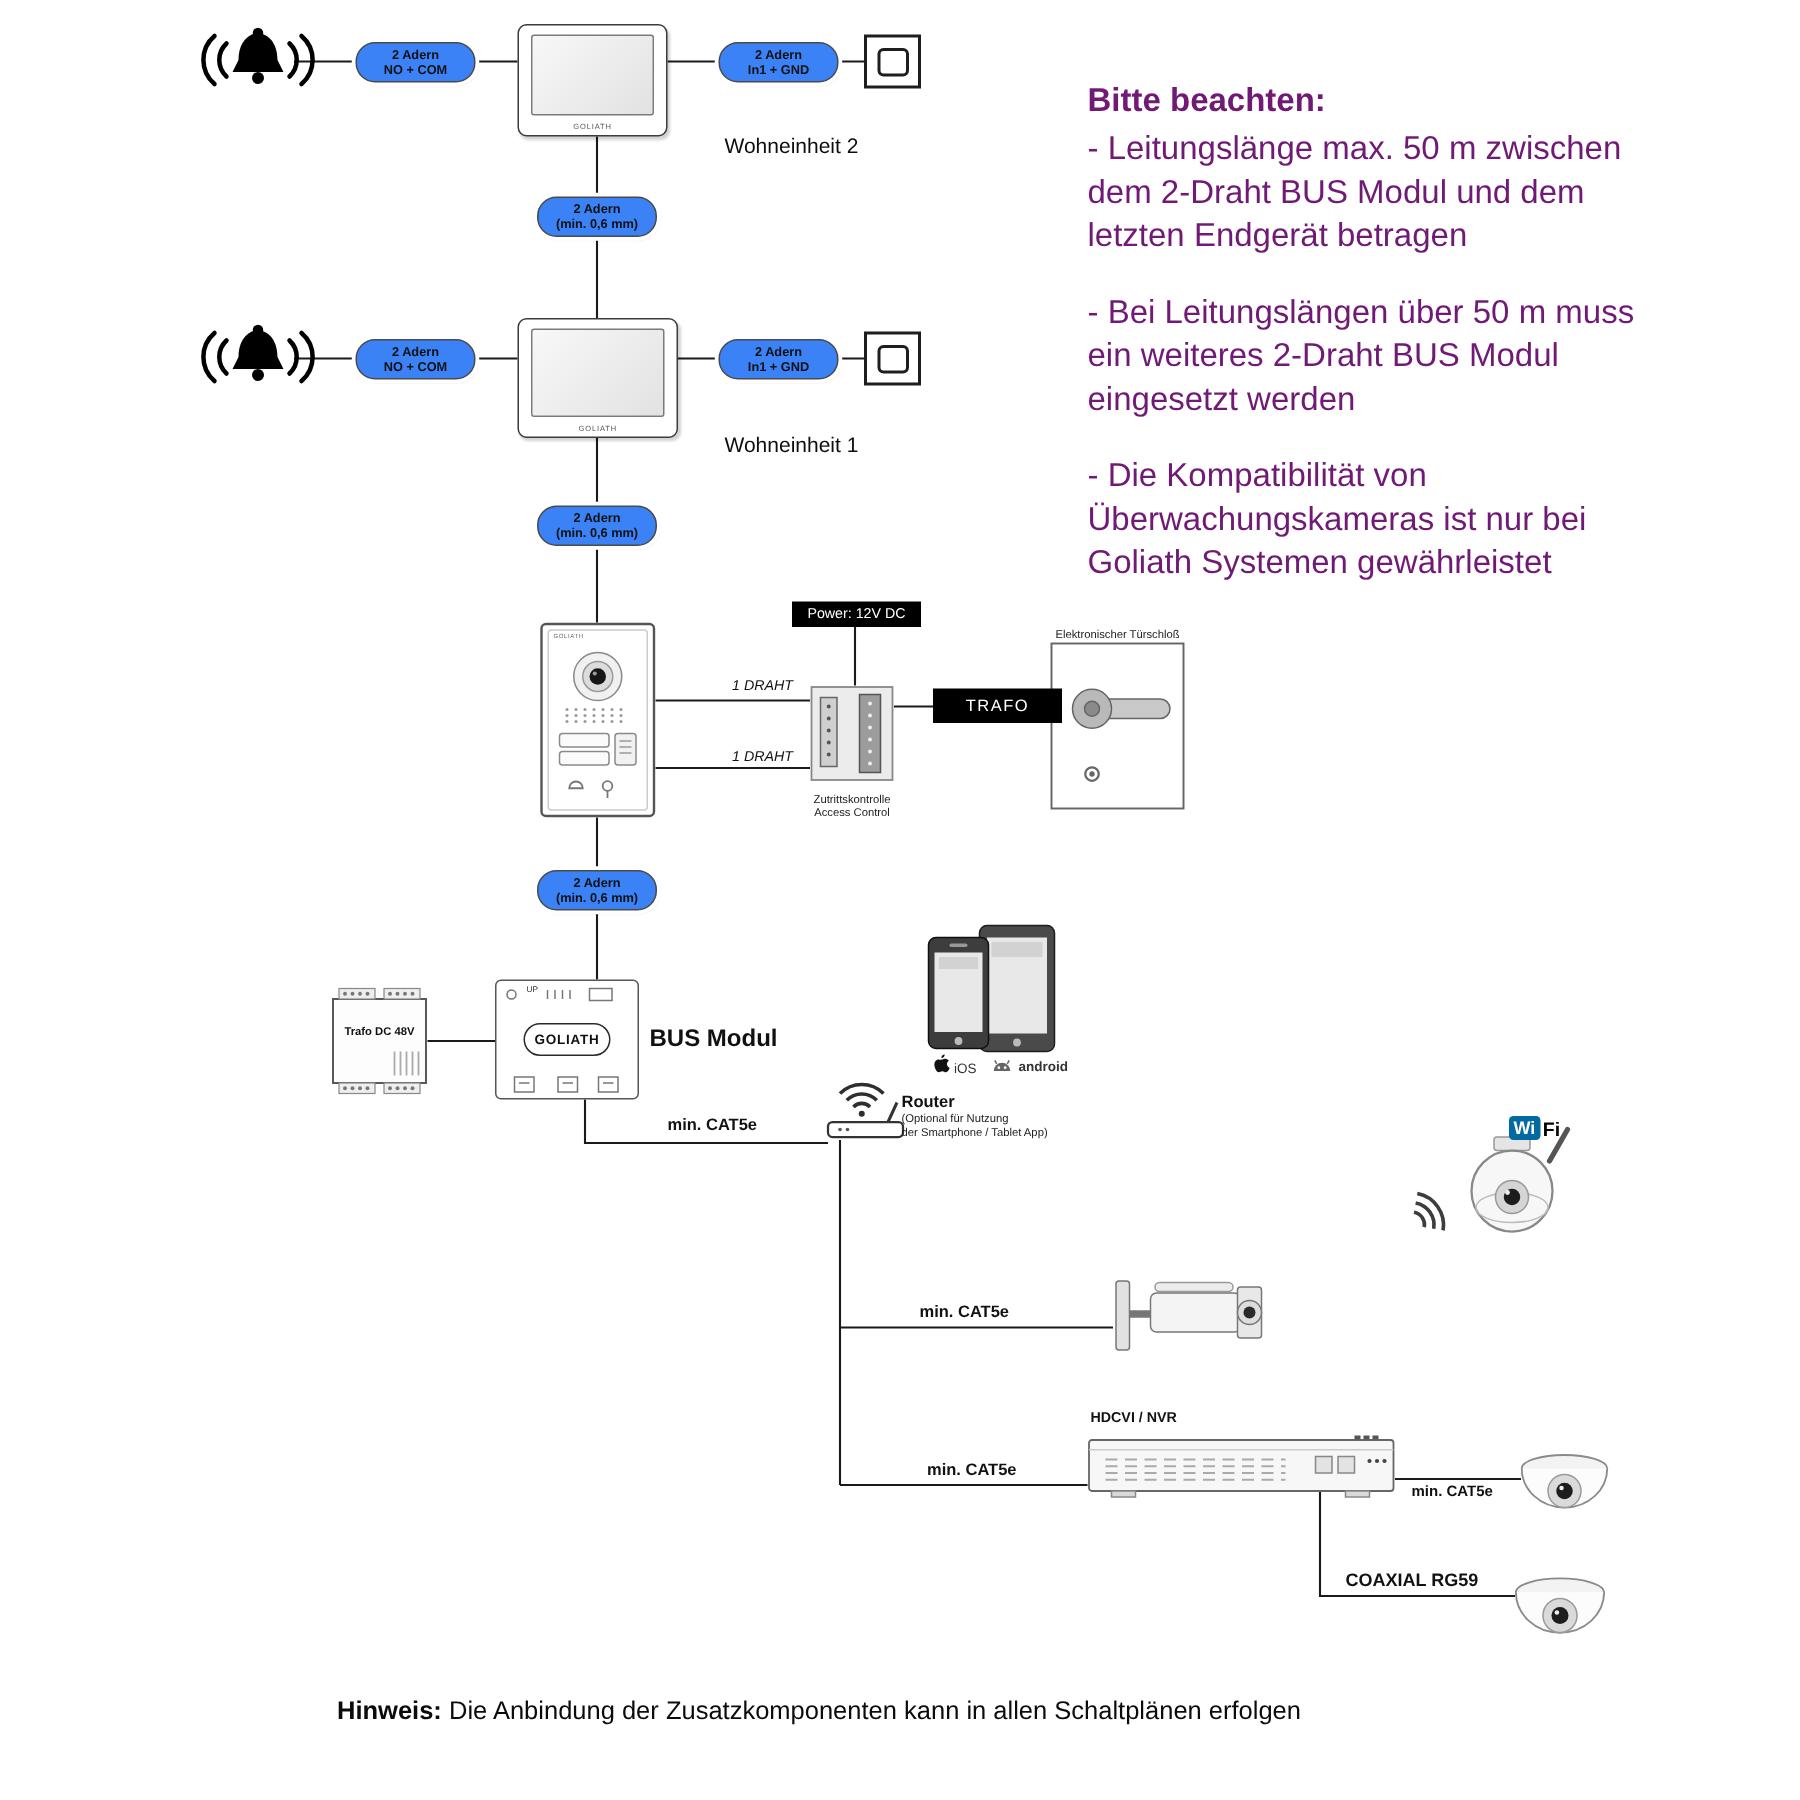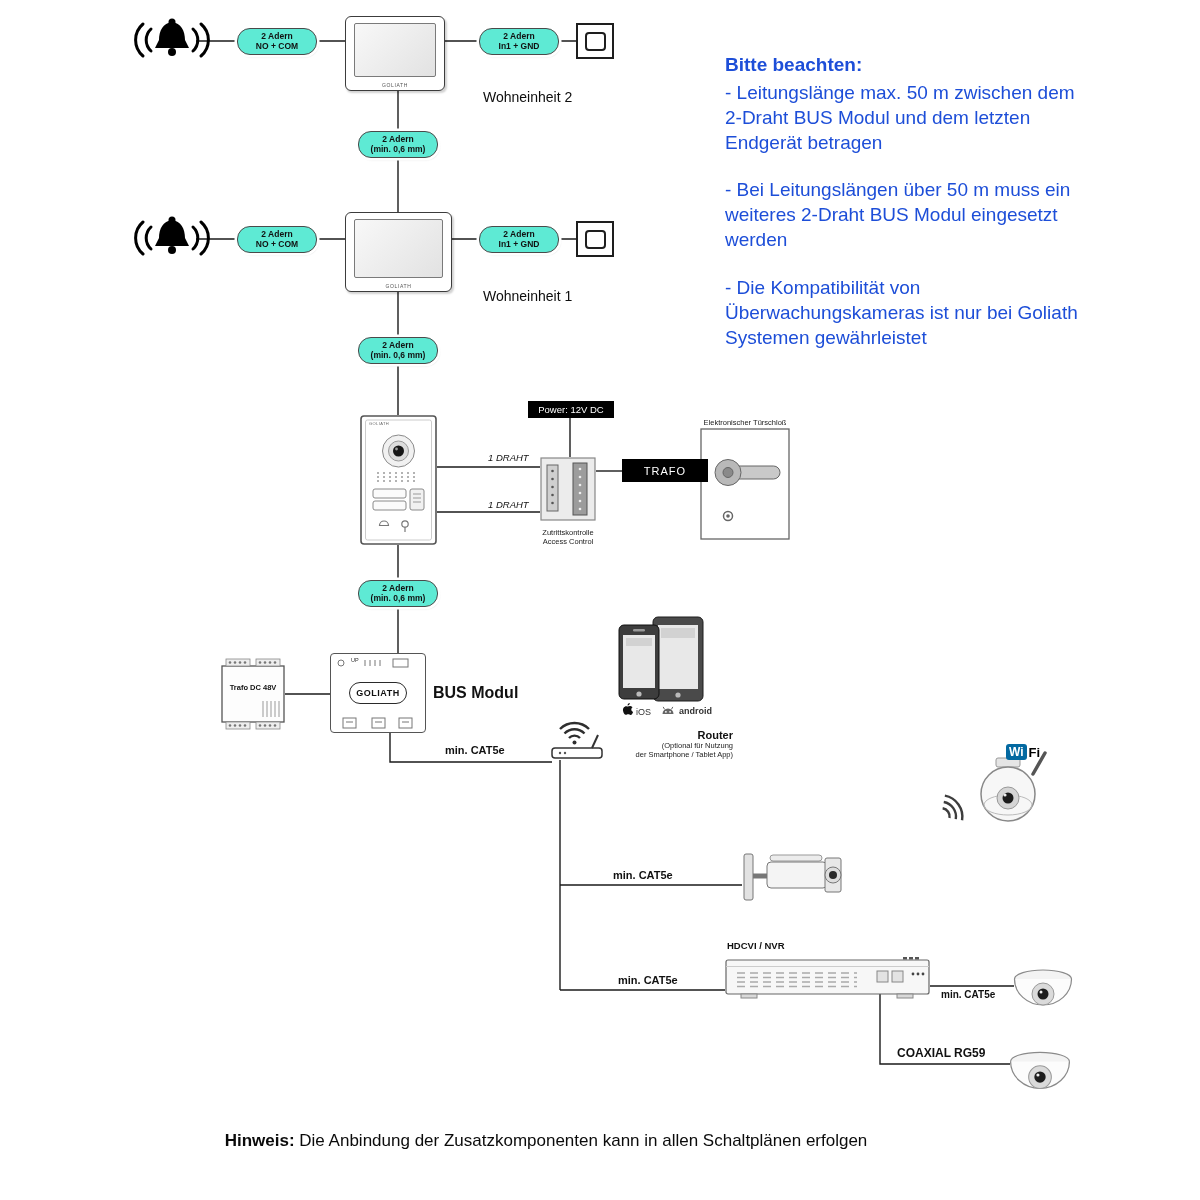--- a/index.html
+++ b/index.html
@@ -4,21 +4,21 @@
 <style>
   * { margin:0; padding:0; box-sizing:border-box; }
   html,body { width:1200px; height:1200px; }
   body { position:relative; background:#fff; color:#111;
          font-family:"Liberation Sans", sans-serif; overflow:hidden; }
   .abs { position:absolute; }
   svg { overflow:visible; display:block; }
 
   #lines { position:absolute; left:0; top:0; z-index:1; }
 
-  .pill { position:absolute; width:80px; height:27px; background:#5eead4;
+  .pill { position:absolute; width:80px; height:27px; background:#3b82f6;
           border:1.3px solid #4a4a4a; border-radius:13px; z-index:3;
           display:flex; flex-direction:column; align-items:center; justify-content:center;
           line-height:1.15; box-shadow:0 0 0 2.5px #fff, 1px 1.5px 2px rgba(0,0,0,.3); }
   .pill span { font-size:8.5px; font-weight:bold; white-space:nowrap; }
 
   .unit-label { font-size:14px; color:#0d0d0d; z-index:3; }
   .blackbox { background:#000; color:#fff; display:flex; align-items:center;
               justify-content:center; z-index:3; white-space:nowrap; }
   .draht { font-size:9.5px; z-index:3;font-style:italic; }
   .small-label { font-size:7.5px; line-height:1.25; color:#222; z-index:3; }
@@ -45,30 +45,30 @@
               width:58px; height:22px; border:1.7px solid #2a2a2a; border-radius:11px;
               display:flex; align-items:center; justify-content:center;
               font-size:9px; font-weight:bold; letter-spacing:.5px; }
   .bold-label { font-weight:bold; z-index:3; white-space:nowrap; }
 
   .psu-label { position:absolute; top:26px; left:0; right:0; text-align:center;
                font-size:7.5px; font-weight:bold; }
 
   .platform-row { display:flex; align-items:flex-end; gap:3px; font-size:9px;
                   z-index:3; color:#333; }
-  .router-label { text-align:right; z-index:3; }
+  .router-label { text-align:left; z-index:3; }
   .router-label .t { font-size:11px; font-weight:bold; }
   .router-label .s { font-size:7.5px; color:#222; }
 
   .wifi-logo { display:flex; align-items:center; gap:2px; z-index:4; }
   .wifi-wi { background:#0369a1; color:#fff; font-weight:bold; font-size:12px;
              padding:2px 3px; border-radius:3px; line-height:1; }
   .wifi-fi { color:#000; font-weight:bold; font-size:13px; }
 
-  .notes { font-size:19px; line-height:1.32; color:#1d4ed8; z-index:3; }
+  .notes { font-size:22px; line-height:1.32; color:#701a75; z-index:3; }
   .notes-heading { font-weight:bold; margin-bottom:3px; }
   .notes-para { margin-bottom:22px; }
 
   .footer { text-align:center; font-size:17px; color:#0b0b0b; z-index:3; }
 </style>
 </head>
 <body>
 
 <svg id="lines" width="1200" height="1200">
   <g stroke="#1a1a1a" stroke-width="1.4" fill="none">

